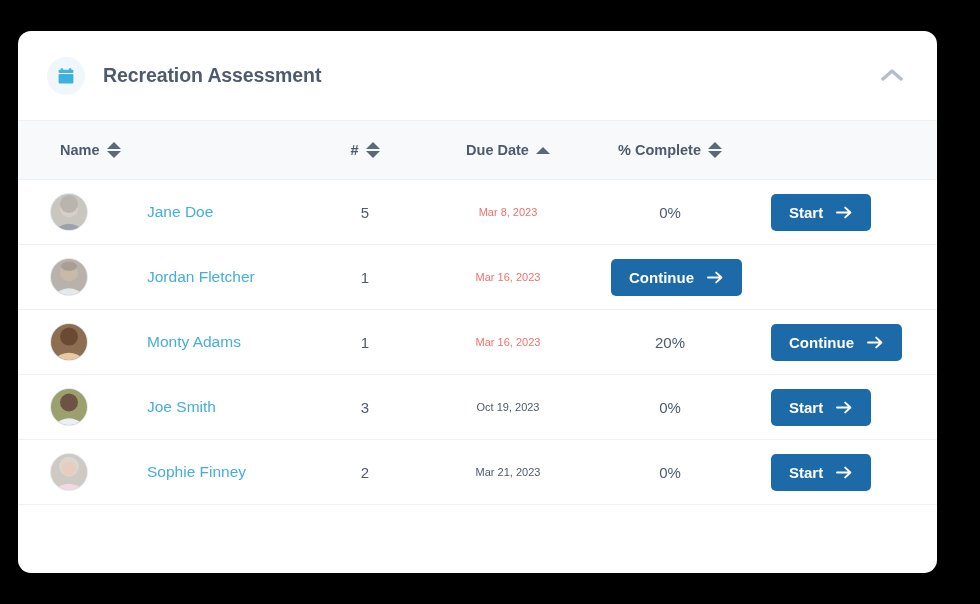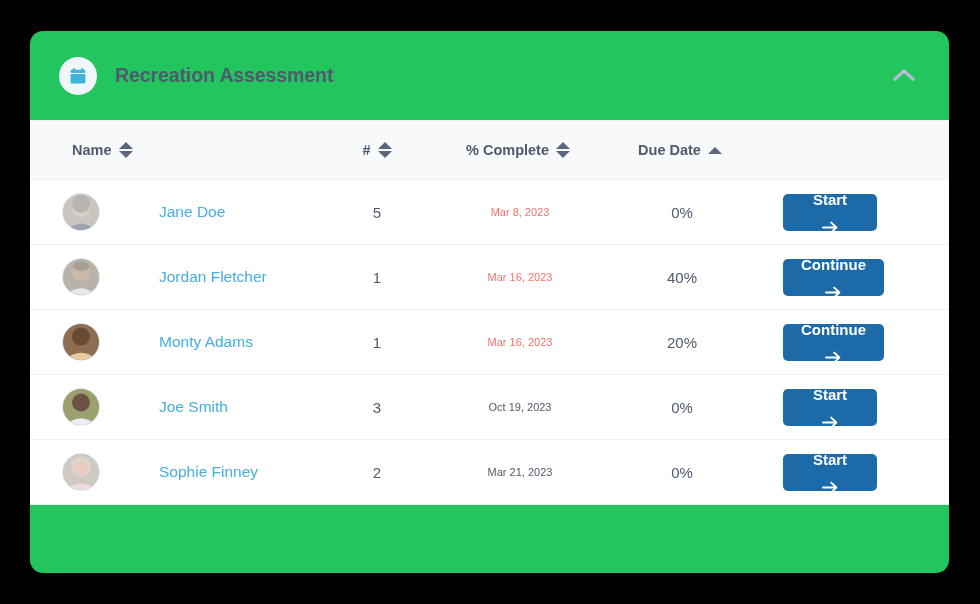--- a/index.html
+++ b/index.html
@@ -15,25 +15,25 @@
   .page {
     position: relative;
     width: 980px;
     height: 604px;
     background: #000000;
   }
 
   
   .card {
     position: absolute;
-    left: 30px;
+    left: 18px;
     top: 31px;
     width: 919px;
     height: 542px;
-    background: #22c55e;
+    background: #ffffff;
     border-radius: 13px;
     overflow: hidden;
   }
 
   
   .card-header {
     position: relative;
     height: 90px;
     display: flex;
     align-items: center;
@@ -235,21 +235,20 @@
     min-width: 94px;
     background: #1c6ba8;
     color: #ffffff;
     font-size: 15px;
     font-weight: bold;
     border: none;
     border-radius: 5px;
     cursor: pointer;
     font-family: "Liberation Sans", sans-serif;
     white-space: nowrap;
-    flex-direction: column;
   }
 
   .arrow-ico { display: inline-block; line-height: 0; }
 </style>
 </head>
 <body>
 
 <div class="page">
   <div class="card">
 
@@ -283,31 +282,31 @@
               <span class="tri-down"></span>
           </span>
         </div>
         <div class="th col-num">
           <span>#</span>
           <span class="sort-icon">
             <span class="tri-up"></span>
               <span class="tri-down"></span>
           </span>
         </div>
+        <div class="th col-due">
+          <span>Due Date</span>
+          <span class="sort-icon">
+            <span class="tri-up"></span>
+          </span>
+        </div>
         <div class="th col-pct">
           <span>% Complete</span>
           <span class="sort-icon">
             <span class="tri-up"></span>
               <span class="tri-down"></span>
-          </span>
-        </div>
-        <div class="th col-due">
-          <span>Due Date</span>
-          <span class="sort-icon">
-            <span class="tri-up"></span>
           </span>
         </div>
         <div class="th col-action"></div>
       </div>
 
       <div class="trow">
         <div class="td cell-name">
           <div class="avatar">
             <svg viewBox="0 0 40 40" aria-hidden="true">
               <rect width="40" height="40" fill="#c9c6c0"></rect>
@@ -340,21 +339,20 @@
               <rect width="40" height="40" fill="#b8b2ab"></rect>
               <circle cx="20" cy="15" r="10" fill="#c9b9a8"></circle>
               <ellipse cx="20" cy="8" rx="9" ry="5" fill="#a89e94"></ellipse>
               <path d="M3 40 q17 -15 34 0 z" fill="#e6e9ec"></path>
             </svg>
           </div>
           <a class="name-link">Jordan Fletcher</a>
         </div>
         <div class="td cell-num">1</div>
         <div class="td cell-due overdue">Mar 16, 2023</div>
-        <div class="td cell-pct">40%</div>
         <div class="td cell-action">
           <button class="action-btn">
             <span>Continue</span>
             <span class="arrow-ico">
               <svg width="17" height="13" viewBox="0 0 17 13" aria-hidden="true">
                 <path d="M1 6.5 H14 M9.2 1.6 L14.4 6.5 L9.2 11.4" fill="none" stroke="#ffffff" stroke-width="1.9" stroke-linecap="round" stroke-linejoin="round"></path>
               </svg>
             </span>
           </button>
         </div>

